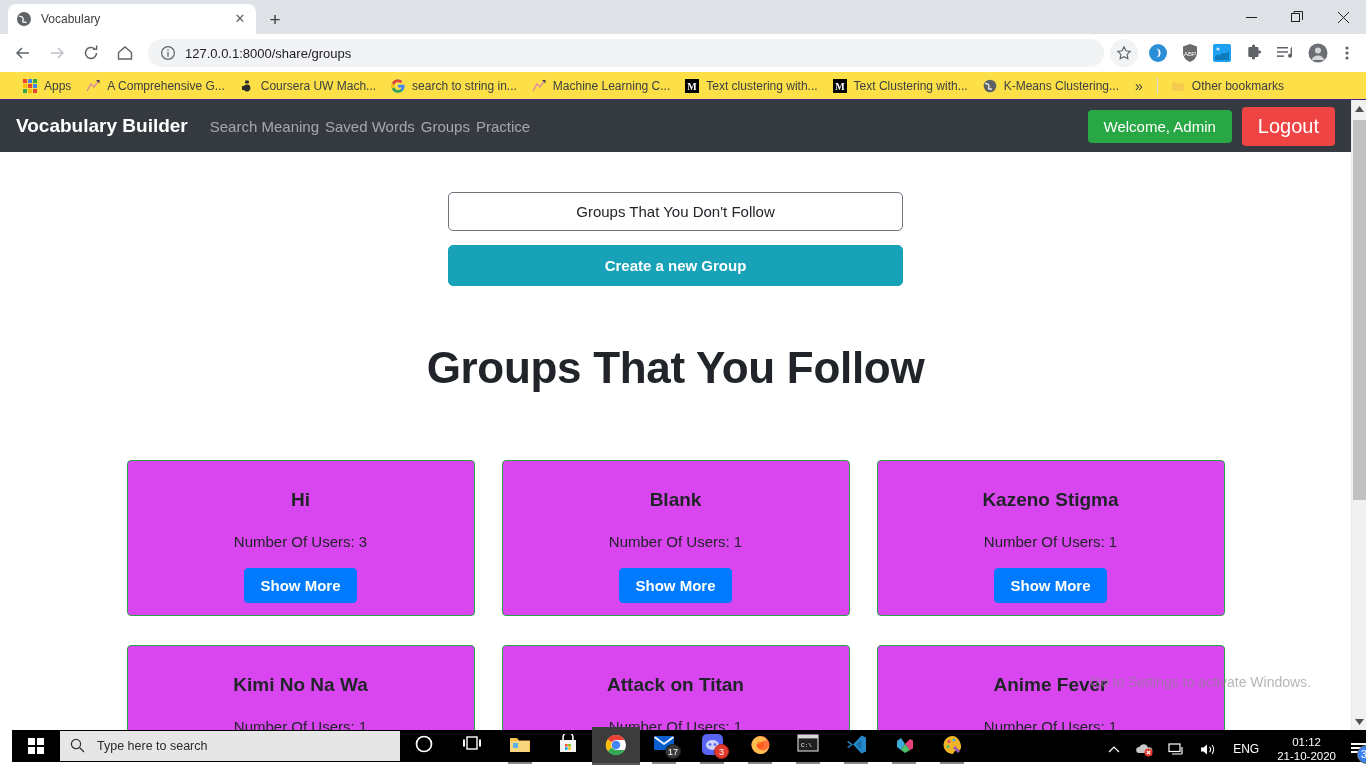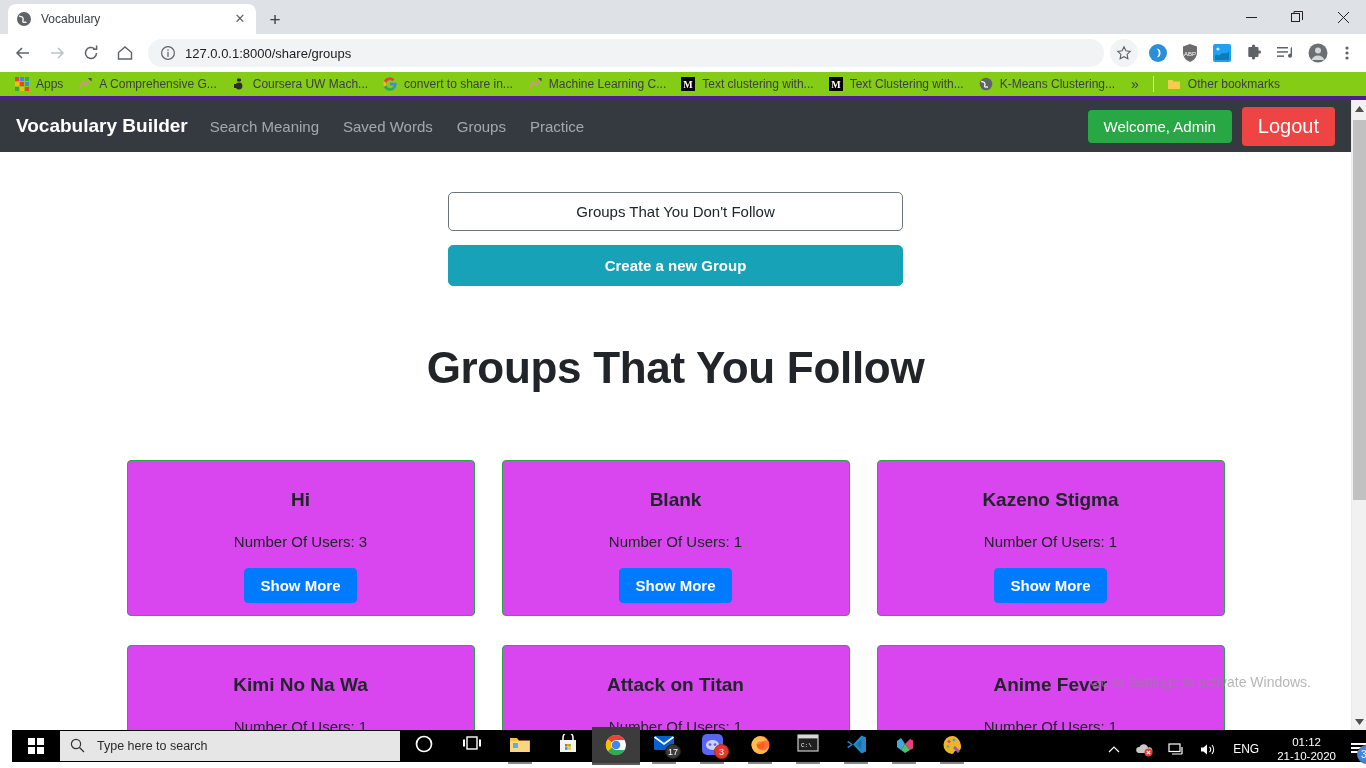--- a/index.html
+++ b/index.html
@@ -63,22 +63,22 @@
           display: flex; align-items: center; justify-content: center;
           color: #5f6368; flex: 0 0 28px; margin-right: 4px; }
   .ext { width: 26px; height: 26px; margin: 0 3px; flex: 0 0 26px;
          display: flex; align-items: center; justify-content: center; }
   .kebab { width: 26px; height: 26px; flex: 0 0 26px; display: flex;
            align-items: center; justify-content: center; color: #5f6368;
            font-size: 16px; letter-spacing: 0; }
 
   
   .bookmarks {
-    height: 28px; background: #84cc16; display: flex; align-items: center;
-    padding: 0 8px; border-bottom: 4px solid #4c1d95; position: relative;
+    height: 28px; background: #fde047; display: flex; align-items: center;
+    padding: 0 16px; border-bottom: 1px solid #4c1d95; position: relative;
   }
   .bm { display: flex; align-items: center; height: 22px; padding: 0 6px;
         margin-right: 2px; flex: 0 0 auto; }
   .bm-ico { width: 16px; height: 16px; margin-right: 6px; flex: 0 0 16px;
             display: flex; align-items: center; justify-content: center; }
   .bm-label { font-size: 12px; color: #3c4043; white-space: nowrap; }
   .bm-overflow { font-size: 14px; color: #3c4043; padding: 0 8px; flex: 0 0 auto; }
   .bm-sep { width: 1px; height: 16px; background: #dadce0; margin: 0 6px; flex: 0 0 1px; }
   .apps-grid { display: grid; grid-template-columns: repeat(3, 4px);
                grid-template-rows: repeat(3, 4px); gap: 1px; }
@@ -91,21 +91,21 @@
   }
   .page { width: 1351px; height: 630px; overflow: hidden; position: relative; }
 
   
   .site-nav {
     height: 52px; background: #343a40; display: flex; align-items: center;
     padding: 0 16px;
   }
   .brand { color: #ffffff; font-size: 19px; font-weight: bold; margin-right: 22px;
            white-space: nowrap; }
-  .nav-links { display: flex; align-items: center; gap: 24px; flex: 1 1 auto; }
+  .nav-links { display: flex; align-items: center; gap: 6px; flex: 1 1 auto; }
   .nav-link { color: rgba(255,255,255,.55); font-size: 15px; white-space: nowrap; }
   .btn-welcome {
     background: #28a745; color: #fff; font-size: 15px; padding: 8px 16px;
     border-radius: 4px; border: none; white-space: nowrap; margin-right: 10px;
   }
   .btn-logout {
     background: #ef4444; color: #fff; font-size: 20px; padding: 8px 16px;
     border-radius: 4px; border: none; white-space: nowrap;
   }
 
@@ -382,21 +382,21 @@
 
     <div class="bm">
       <span class="bm-ico">
         <svg width="14" height="14" viewBox="0 0 14 14">
           <path d="M13.6 7.1c0-.5 0-1-.1-1.4H7v2.7h3.7A3.2 3.2 0 017 10.9a3.9 3.9 0 110-7.8c1 0 1.9.4 2.5 1l1.9-1.9A6.7 6.7 0 007 .4a6.6 6.6 0 100 13.2c3.8 0 6.6-2.7 6.6-6.5z" fill="#4285f4"></path>
           <path d="M7 13.6c1.8 0 3.3-.6 4.4-1.6l-2-1.6c-.6.4-1.4.7-2.4.7a3.9 3.9 0 01-3.7-2.7L1 10.2A6.6 6.6 0 007 13.6z" fill="#34a853"></path>
           <path d="M3.3 8.4a4 4 0 010-2.5L1 3.8a6.6 6.6 0 000 6L3.3 8.4z" fill="#fbbc05"></path>
           <path d="M7 3.1c1 0 1.9.4 2.5 1l1.9-1.9A6.7 6.7 0 007 .4 6.6 6.6 0 001 3.8l2.3 2.1A3.9 3.9 0 017 3.1z" fill="#ea4335"></path>
         </svg>
       </span>
-      <span class="bm-label">convert to share in...</span>
+      <span class="bm-label">search to string in...</span>
     </div>
 
     <div class="bm">
       <span class="bm-ico">
         <svg width="14" height="14" viewBox="0 0 14 14">
             <path d="M1 12L5 5l3 3 5-7" stroke="#e08aa0" stroke-width="1.4" fill="none"></path>
             <path d="M10 1h3.5v3.5" fill="#3c4043"></path>
           </svg>
       </span>
       <span class="bm-label">Machine Learning C...</span>

